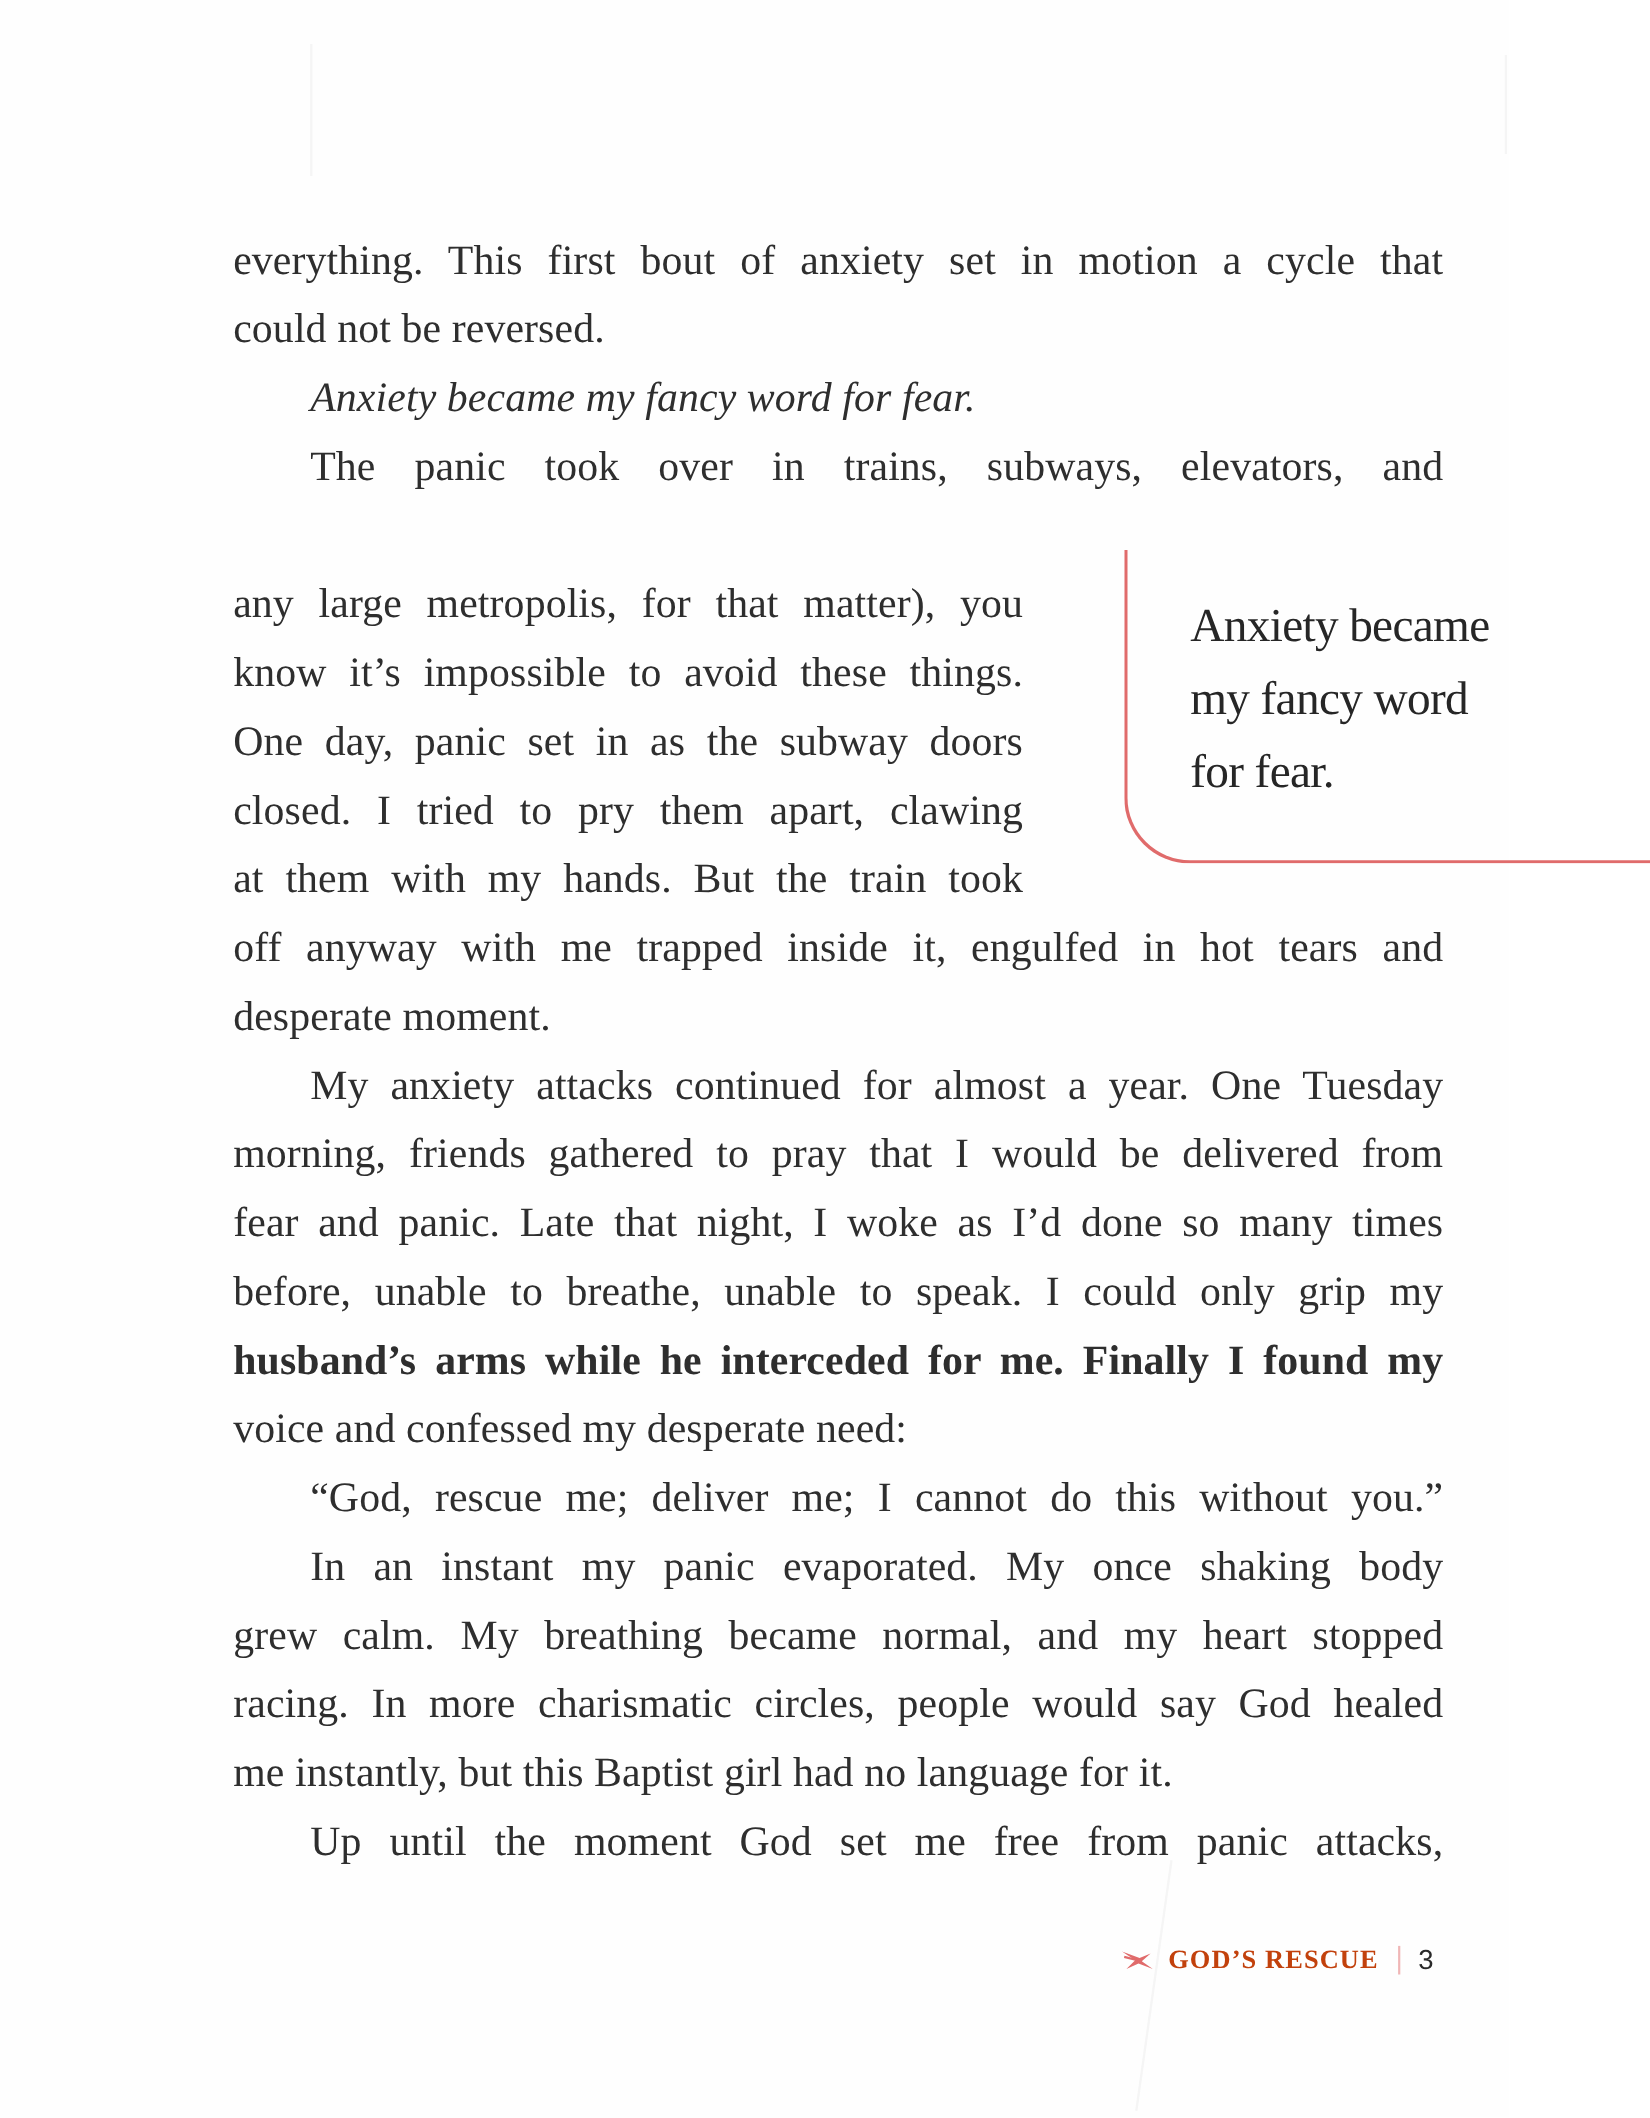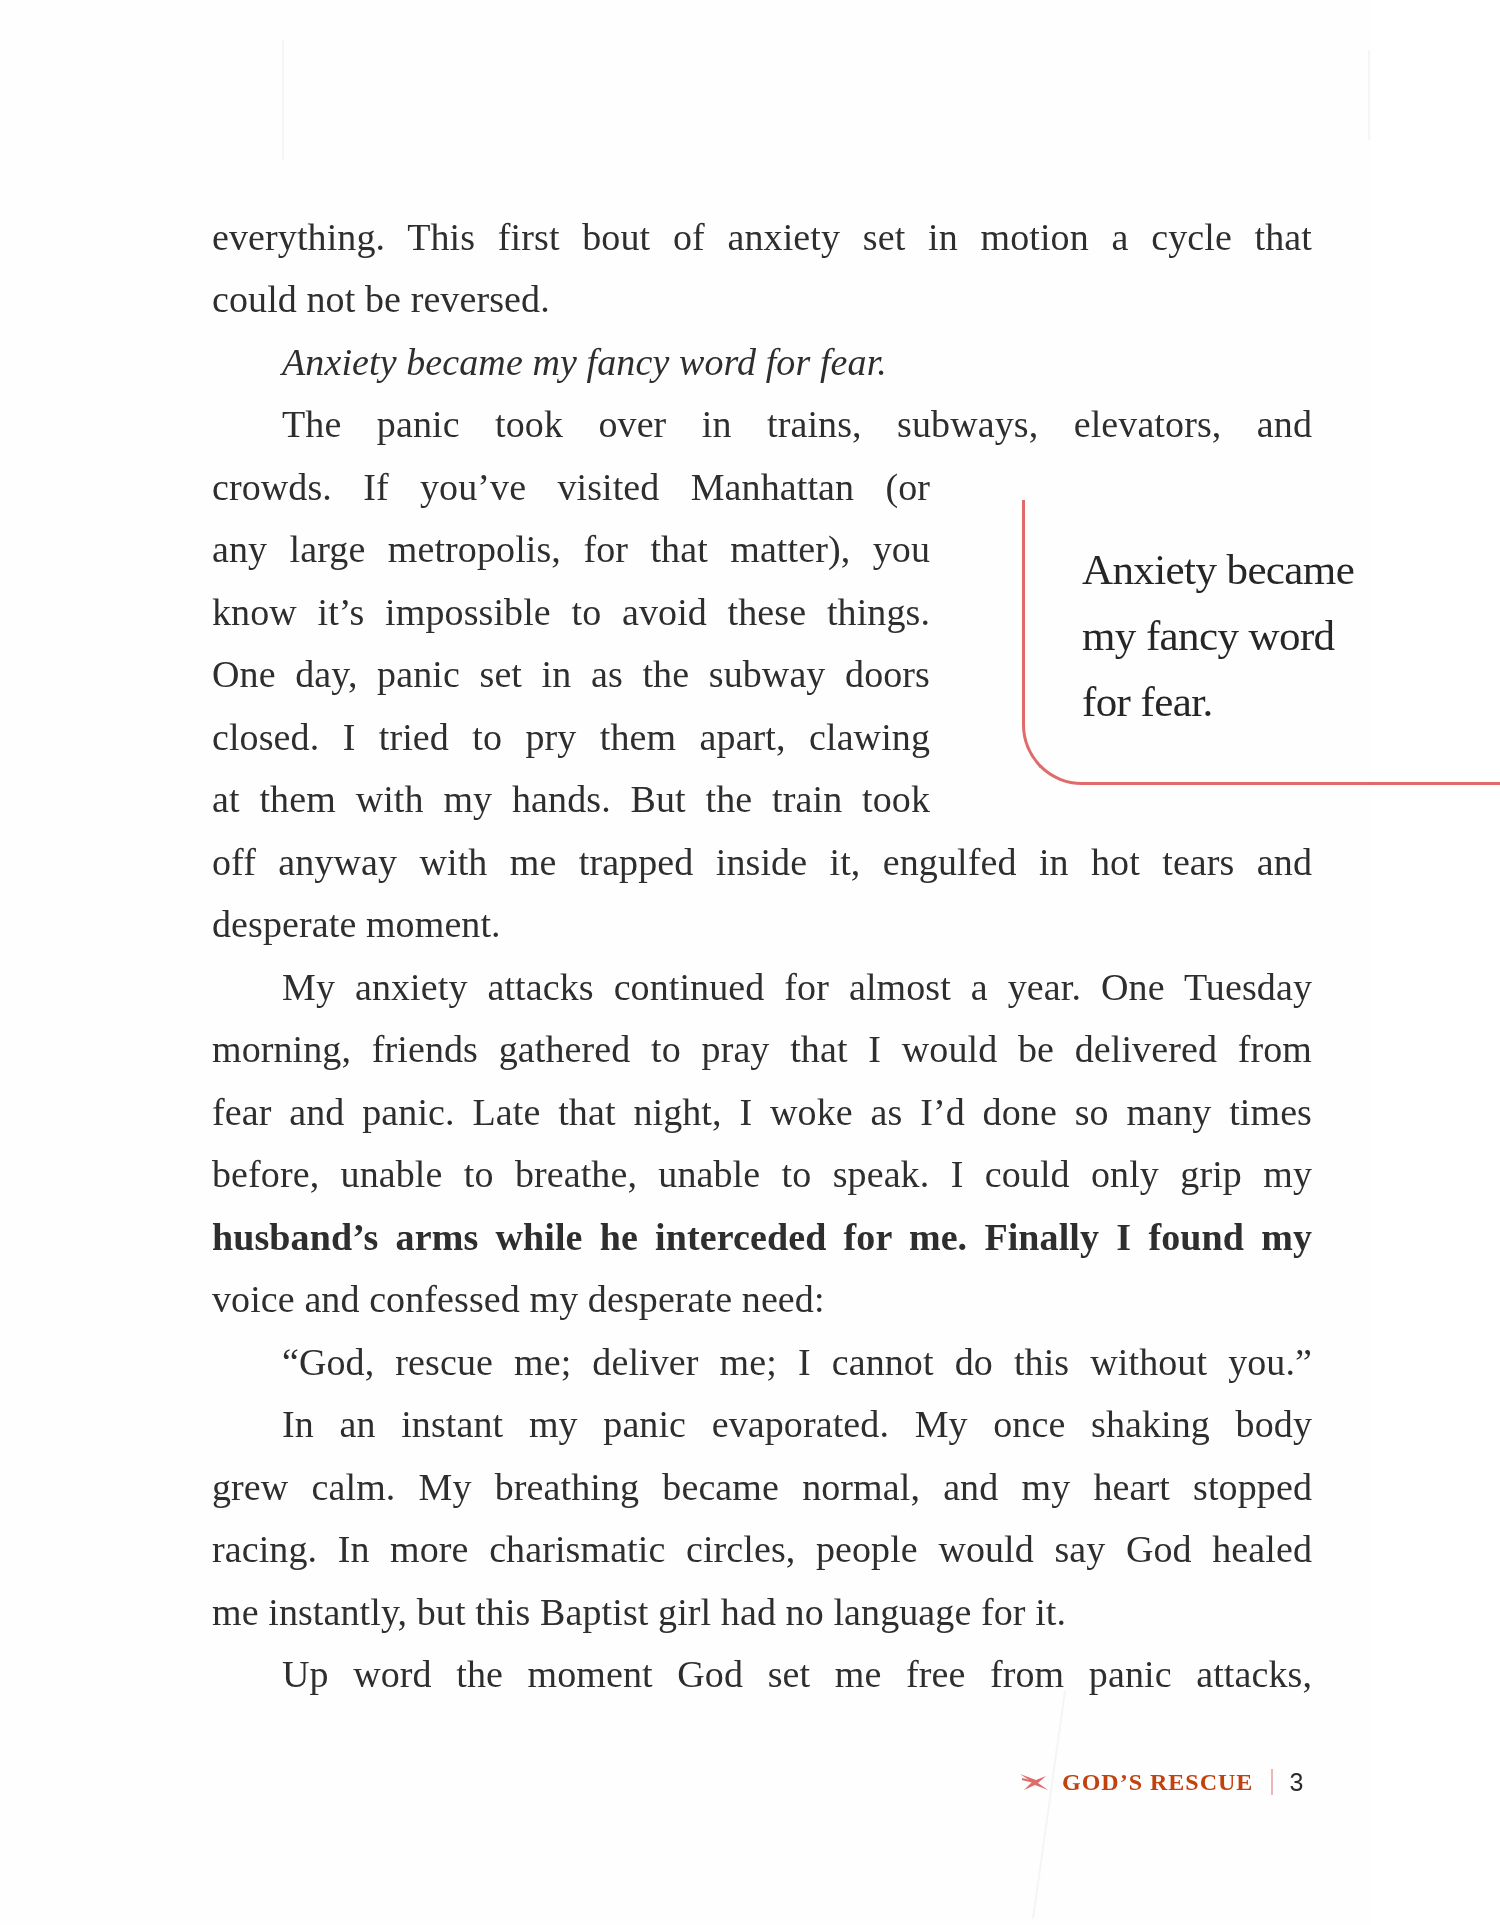--- a/index.html
+++ b/index.html
@@ -108,40 +108,39 @@
 <div class="page">
 
   <div class="scan-mark" style="left:282px;top:40px;width:2px;height:120px;"></div>
   <div class="scan-mark" style="left:1368px;top:50px;width:2px;height:90px;"></div>
   <div class="scan-mark" style="left:1048px;top:1690px;width:2px;height:230px;transform:rotate(8deg);"></div>
 
   <div class="line justify" style="top:206px;">everything. This first bout of anxiety set in motion a cycle that</div>
   <div class="line" style="top:268px;">could not be reversed.</div>
   <div class="line indent italic" style="top:331px;">Anxiety became my fancy word for fear.</div>
   <div class="line indent justify" style="top:393px;">The panic took over in trains, subways, elevators, and</div>
-  <div class="line narrow justify" style="top:456px;">crowds. If you’ve visited Manhattan (or</div>
   <div class="line narrow justify" style="top:518px;">any large metropolis, for that matter), you</div>
   <div class="line narrow justify" style="top:581px;">know it’s impossible to avoid these things.</div>
   <div class="line narrow justify" style="top:643px;">One day, panic set in as the subway doors</div>
   <div class="line narrow justify" style="top:706px;">closed. I tried to pry them apart, clawing</div>
   <div class="line narrow justify" style="top:768px;">at them with my hands. But the train took</div>
   <div class="line justify" style="top:831px;">off anyway with me trapped inside it, engulfed in hot tears and</div>
   <div class="line" style="top:893px;">desperate moment.</div>
   <div class="line indent justify" style="top:956px;">My anxiety attacks continued for almost a year. One Tuesday</div>
   <div class="line justify" style="top:1018px;">morning, friends gathered to pray that I would be delivered from</div>
   <div class="line justify" style="top:1081px;">fear and panic. Late that night, I woke as I’d done so many times</div>
   <div class="line justify" style="top:1143px;">before, unable to breathe, unable to speak. I could only grip my</div>
   <div class="line justify" style="top:1206px;font-weight:bold;">husband’s arms while he interceded for me. Finally I found my</div>
   <div class="line" style="top:1268px;">voice and confessed my desperate need:</div>
   <div class="line indent justify" style="top:1331px;">“God, rescue me; deliver me; I cannot do this without you.”</div>
   <div class="line indent justify" style="top:1393px;">In an instant my panic evaporated. My once shaking body</div>
   <div class="line justify" style="top:1456px;">grew calm. My breathing became normal, and my heart stopped</div>
   <div class="line justify" style="top:1518px;">racing. In more charismatic circles, people would say God healed</div>
   <div class="line" style="top:1581px;">me instantly, but this Baptist girl had no language for it.</div>
-  <div class="line indent justify" style="top:1643px;">Up word the moment God set me free from panic attacks,</div>
+  <div class="line indent justify" style="top:1643px;">Up until the moment God set me free from panic attacks,</div>
 
   <div class="pullquote-frame"></div>
   <div class="pullquote-text">
     <span>Anxiety became</span>
     <span>my fancy word</span>
     <span>for fear.</span>
   </div>
 
   <div class="footer">
     <span class="bird">

